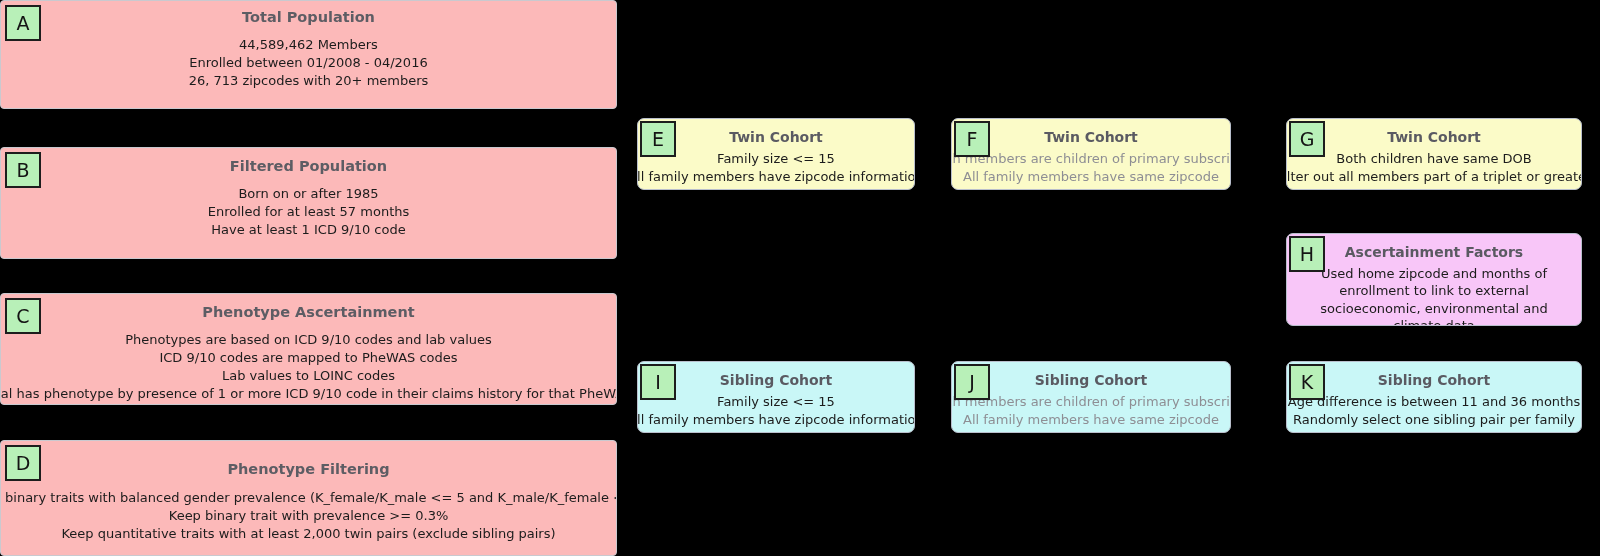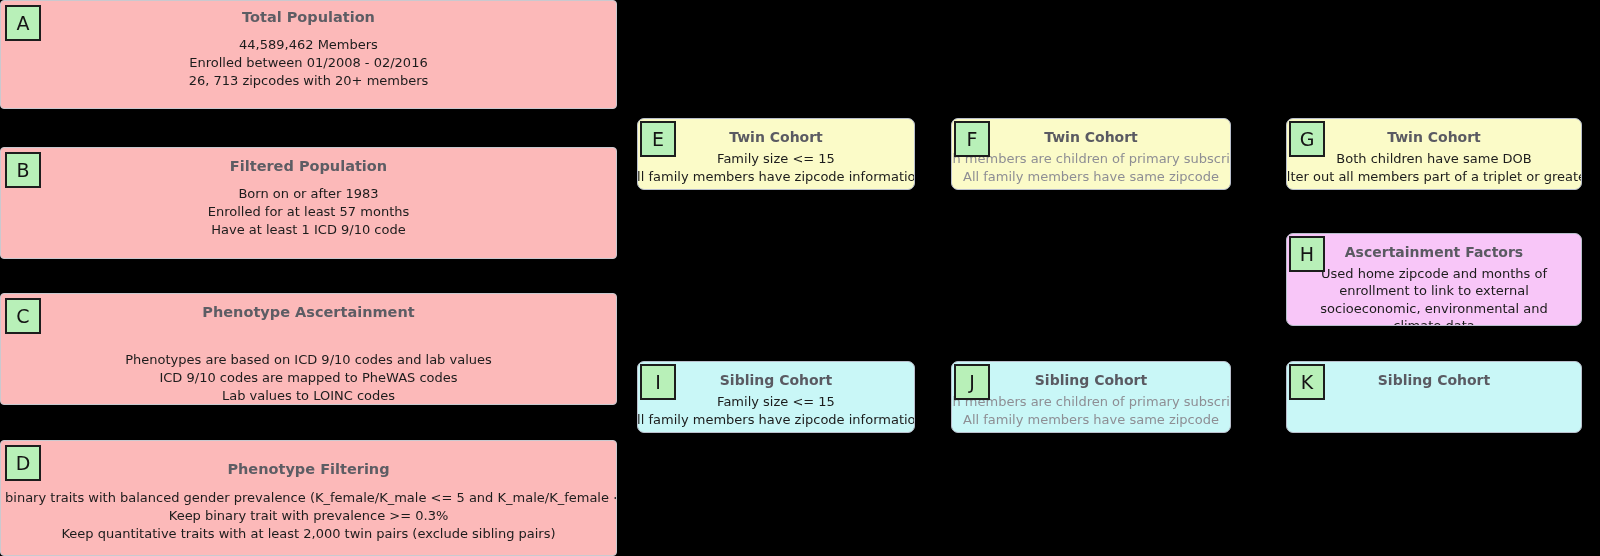--- a/index.html
+++ b/index.html
@@ -87,21 +87,21 @@
   .lines .l { display: block; }
 
   
   #node-a { left: 0px;  top: 0px;   width: 617px; height: 109px; }
   #node-b { left: 0px;  top: 147px; width: 617px; height: 112px; }
   #node-c { left: 0px;  top: 293px; width: 617px; height: 112px; }
   #node-d { left: 0px;  top: 440px; width: 617px; height: 116px; }
 
   #node-a .body-wrap { padding-top: 8px; }
   #node-b .body-wrap { }
-  #node-c .body-wrap { padding-top: 10px; gap: 20px; }
+  #node-c .body-wrap { padding-top: 10px; }
   #node-d .body-wrap { padding-top: 8px; justify-content: center; }
 
   
   #node-e { left: 637px;  top: 118px; width: 278px; height: 72px; }
   #node-f { left: 951px;  top: 118px; width: 280px; height: 72px; }
   #node-g { left: 1286px; top: 118px; width: 296px; height: 72px; }
 
   
   #node-h { left: 1286px; top: 233px; width: 296px; height: 93px; }
 
@@ -117,32 +117,32 @@
 <body>
 
 <div class="canvas">
 
   <div class="node pink" id="node-a">
     <div class="badge">A</div>
     <div class="body-wrap">
       <div class="title">Total Population</div>
       <div class="lines">
         <span class="l">44,589,462 Members</span>
-        <span class="l">Enrolled between 01/2008 - 02/2016</span>
+        <span class="l">Enrolled between 01/2008 - 04/2016</span>
         <span class="l">26, 713 zipcodes with 20+ members</span>
       </div>
     </div>
   </div>
 
   <div class="node pink" id="node-b">
     <div class="badge">B</div>
     <div class="body-wrap">
       <div class="title">Filtered Population</div>
       <div class="lines">
-        <span class="l">Born on or after 1983</span>
+        <span class="l">Born on or after 1985</span>
         <span class="l">Enrolled for at least 57 months</span>
         <span class="l">Have at least 1 ICD 9/10 code</span>
       </div>
     </div>
   </div>
 
   <div class="node pink" id="node-c">
     <div class="badge">C</div>
     <div class="body-wrap">
       <div class="title">Phenotype Ascertainment</div>
@@ -229,16 +229,20 @@
         <span class="l">Both members are children of primary subscriber</span>
         <span class="l">All family members have same zipcode</span>
       </div>
     </div>
   </div>
 
   <div class="node cyan" id="node-k">
     <div class="badge">K</div>
     <div class="body-wrap">
       <div class="title">Sibling Cohort</div>
+      <div class="lines">
+        <span class="l">Age difference is between 11 and 36 months</span>
+        <span class="l">Randomly select one sibling pair per family</span>
+      </div>
     </div>
   </div>
 
 </div>
 
 </body></html>

